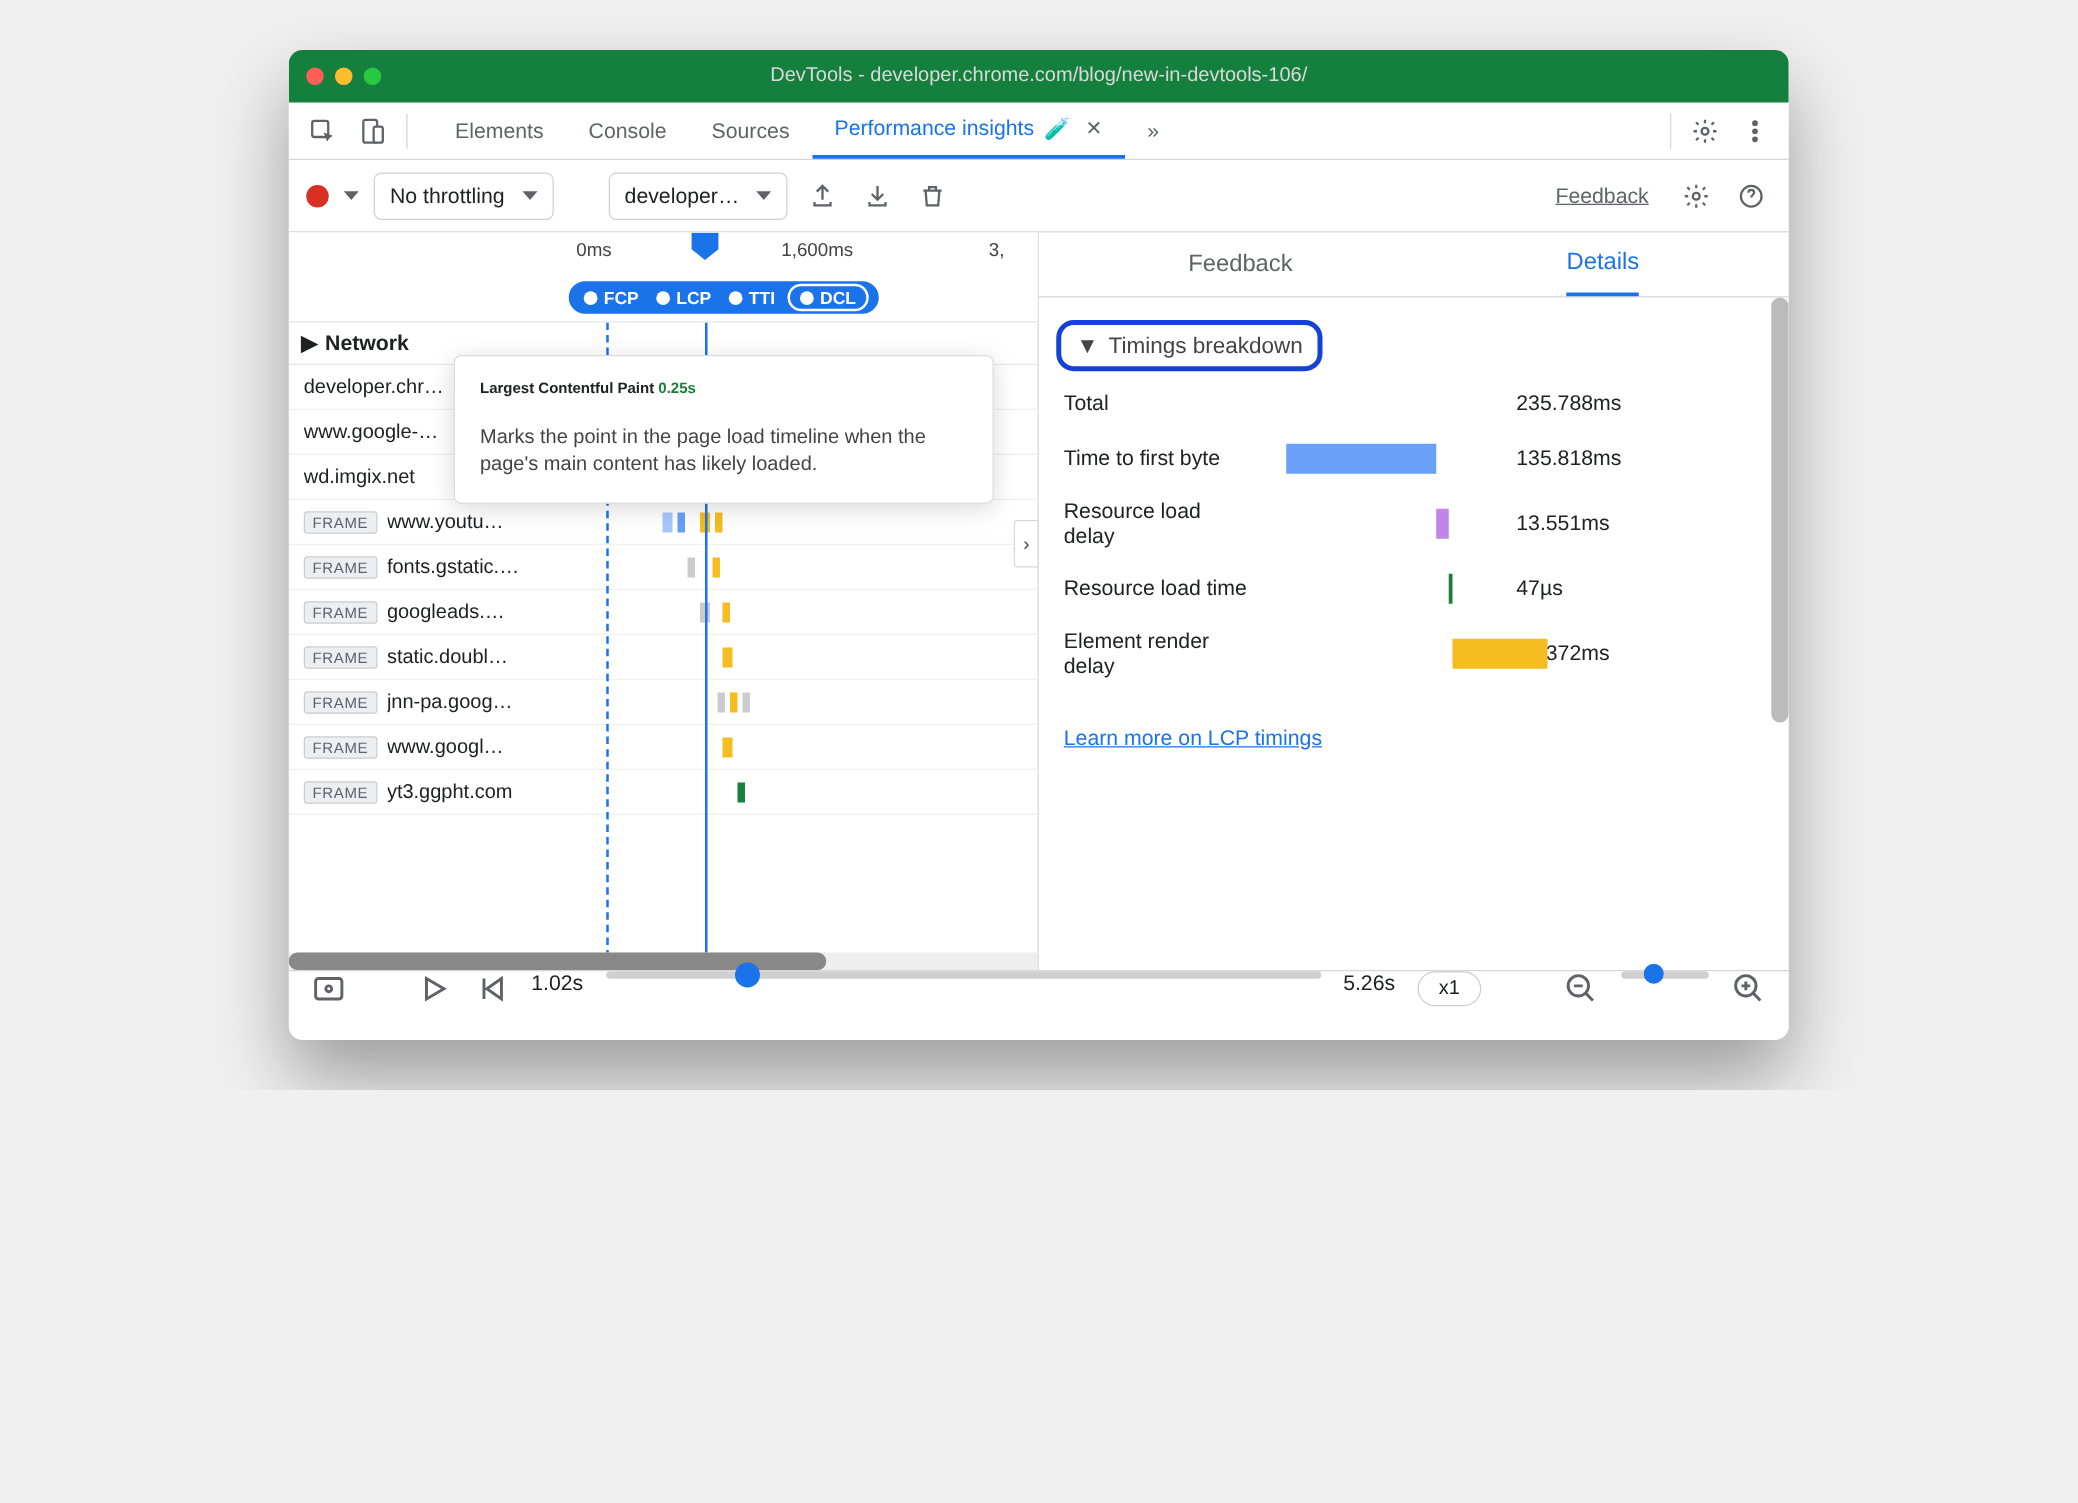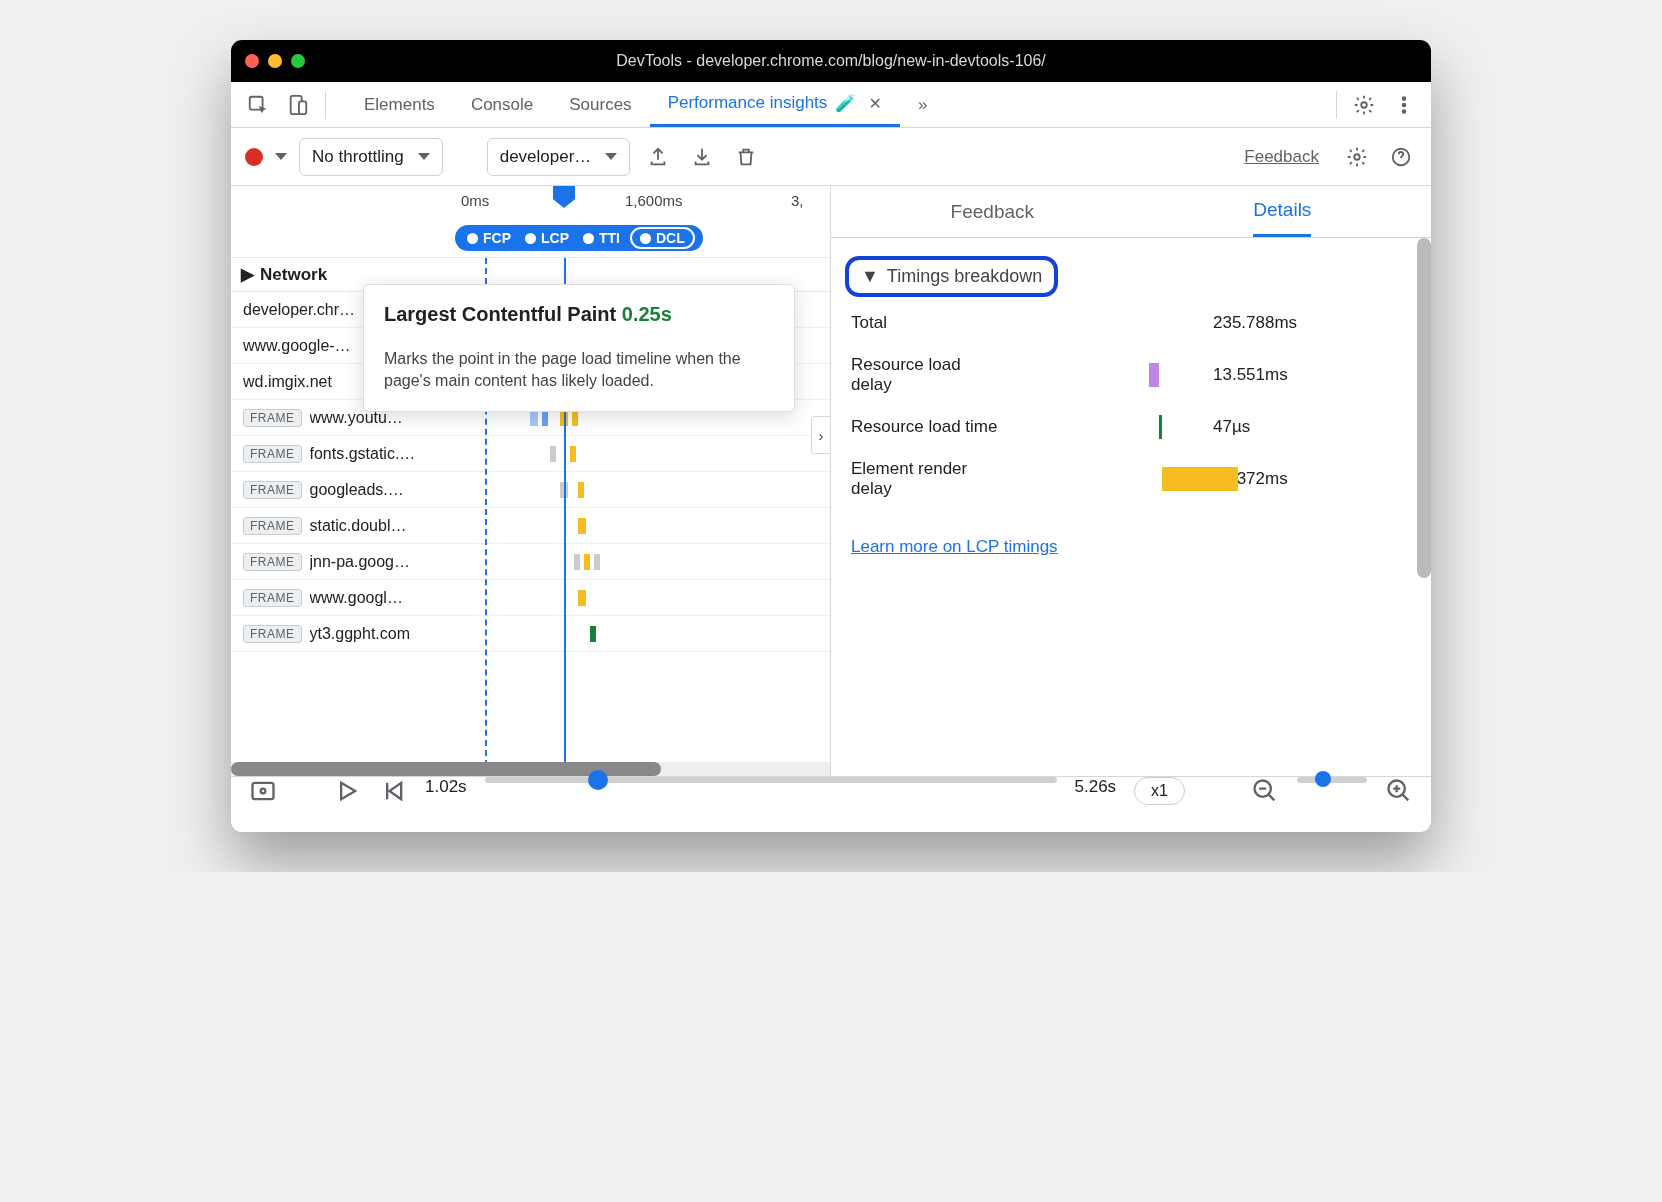--- a/index.html
+++ b/index.html
@@ -1,18 +1,18 @@
 <!DOCTYPE html>
 <html><head>
 <meta charset="utf-8">
 <style>
 * { box-sizing: border-box; margin: 0; padding: 0; font-family: -apple-system, BlinkMacSystemFont, "Segoe UI", Helvetica, Arial, sans-serif; }
 body { background: #f0f0f0; padding: 40px; display:flex; align-items:flex-start; justify-content:center; }
 .window { width: 1200px; background: #fff; border-radius: 11px; box-shadow: 0 30px 60px rgba(0,0,0,0.35); overflow: hidden; }
-.titlebar { height: 42px; background: #000000; display:flex; align-items:center; padding: 0 14px; position:relative; }
+.titlebar { height: 42px; background: #15803d; display:flex; align-items:center; padding: 0 14px; position:relative; }
 .traffic { display:flex; gap:9px; }
 .tl { width:14px; height:14px; border-radius:50%; }
 .tl.red{background:#ff5f57;} .tl.yel{background:#febc2e;} .tl.grn{background:#28c840;}
 .title-text{ position:absolute; left:0; right:0; text-align:center; color:#d9d9d9; font-size:16px; font-weight:500; pointer-events:none;}
 .tabbar { height: 46px; border-bottom:1px solid #d6d6d6; display:flex; align-items:center; padding:0 10px; gap:6px; }
 .tab-icon{ width:34px; height:34px; display:flex; align-items:center; justify-content:center; color:#5f6368; }
 .tab-icon svg{width:22px;height:22px;}
 .devtools-tabs{ display:flex; align-items:center; height:100%; margin-left:10px; gap:0; }
 .dtab{ padding:0 18px; height:100%; display:flex; align-items:center; font-size:17px; color:#5f6368; gap:8px; cursor:pointer; }
 .dtab.active{ color:#1a73e8; border-bottom:3px solid #1a73e8; }
@@ -41,21 +41,21 @@
 .network-header{display:flex;align-items:center;gap:6px;padding:6px 10px;font-size:17px;font-weight:700;color:#202124;border-bottom:1px solid #e6e6e6;}
 .net-rows{ }
 .net-row{ display:flex; align-items:center; height:36px; border-bottom:1px solid #f0f0f0; padding-left:12px; font-size:16px;}
 .frame-badge{font-size:12px;background:#eceff1;border:1px solid #ccc;color:#5f6368;padding:1px 6px;border-radius:3px;margin-right:8px;letter-spacing:0.5px;}
 .net-label{width:200px;white-space:nowrap;overflow:hidden;text-overflow:ellipsis;color:#202124;}
 .net-bars{flex:1;position:relative;height:100%;}
 .bar{position:absolute;top:10px;height:16px;}
 .vline-dash{position:absolute;top:0;bottom:0;border-left:2px dashed #1a73e8;}
 .vline-solid{position:absolute;top:0;bottom:0;border-left:2px solid #1a73e8;}
 .tooltip{ position:absolute; left:132px; top:98px; width:432px; background:#fff; border:1px solid #ddd; border-radius:6px; box-shadow:0 4px 20px rgba(0,0,0,0.15); padding:18px 20px; z-index:50;}
-.tooltip .tt-title{font-size:20px;font-weight:700;color:#202124;}
+.tooltip .tt-title{font-size:12px;font-weight:700;color:#202124;}
 .tooltip .tt-time{color:#188038;font-weight:700;}
 .tooltip .tt-desc{margin-top:22px;font-size:16px;color:#444;line-height:1.4;}
 .expand-chevron{position:absolute;right:-1px;top:230px;width:20px;height:38px;border:1px solid #d6d6d6;background:#fff;display:flex;align-items:center;justify-content:center;font-size:15px;color:#444;z-index:60;border-radius:3px 0 0 3px;}
 .hscroll{position:absolute;bottom:0;left:0;right:0;height:14px;background:#eee;}
 .hscroll-thumb{position:absolute;left:0;width:430px;height:14px;background:#888;border-radius:7px;}
 .right-pane{ flex:1; display:flex; flex-direction:column; position:relative;}
 .right-tabs{ height:52px; border-bottom:1px solid #d6d6d6; display:flex; align-items:center; justify-content:space-around; gap:40px; padding:0 30px;}
 .rtab{ font-size:19px; color:#5f6368; height:100%; display:flex; align-items:center; cursor:pointer;}
 .rtab.active{ color:#1a73e8; border-bottom:3px solid #1a73e8;}
 .breakdown-header{ margin:18px 14px 0 14px; border:4px solid #1442d6; border-radius:14px; padding:6px 12px; display:flex; align-items:center; gap:8px; font-size:18px; color:#444; width:fit-content;}
@@ -316,20 +316,27 @@
         <span>▼</span>
         <span>Timings breakdown</span>
       </div>
       <div class="timings" id="timings">
           <div class="trow">
             <div class="tlabel">Total</div>
             <div class="tbar-wrap"></div>
             <div class="tval">235.788ms</div>
           </div>
           <div class="trow">
+            <div class="tlabel">Time to first byte</div>
+            <div class="tbar-wrap">
+              <div class="tbar" style="left: 0px; width: 120px; background: rgb(106, 160, 247);"></div>
+            </div>
+            <div class="tval">135.818ms</div>
+          </div>
+          <div class="trow">
             <div class="tlabel">Resource load delay</div>
             <div class="tbar-wrap">
               <div class="tbar" style="left: 120px; width: 10px; background: rgb(193, 132, 232);"></div>
             </div>
             <div class="tval">13.551ms</div>
           </div>
           <div class="trow">
             <div class="tlabel">Resource load time</div>
             <div class="tbar-wrap">
               <div class="tbar" style="left: 130px; width: 3px; background: rgb(24, 128, 56);"></div>

